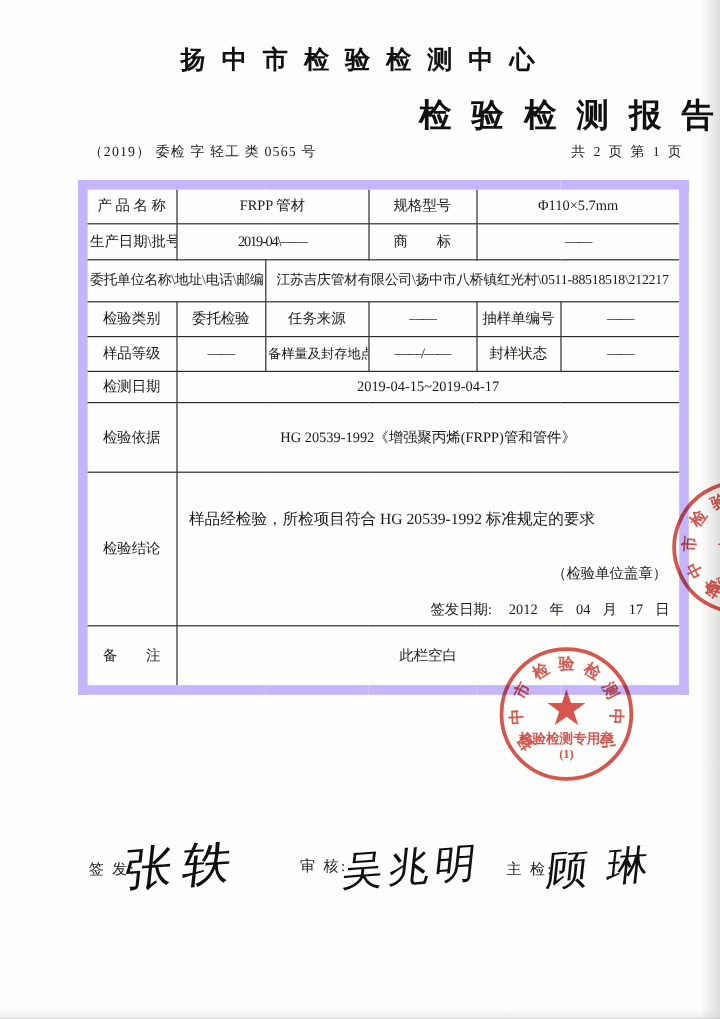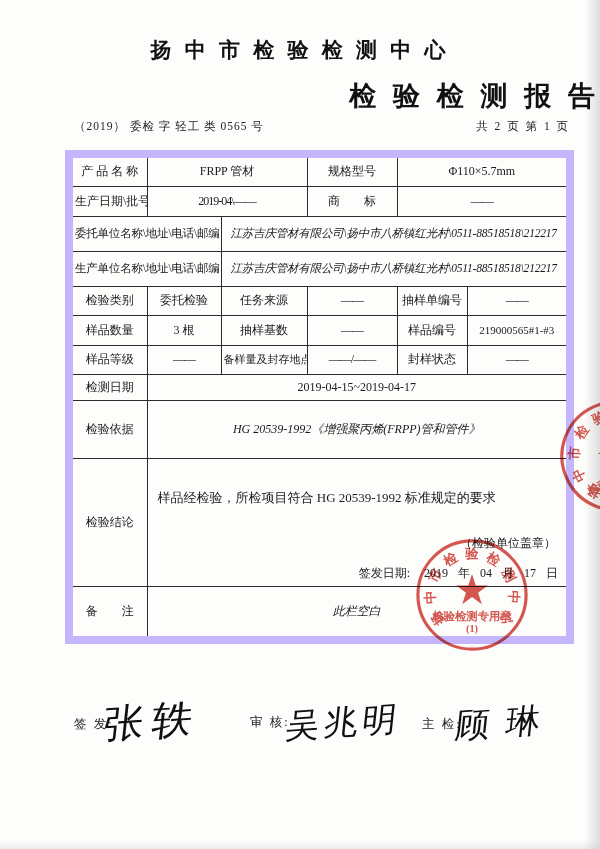--- a/index.html
+++ b/index.html
@@ -23,21 +23,21 @@
 
   table.report{position:absolute;left:65px;top:150px;width:501px;
     border-collapse:collapse;table-layout:fixed;font-size:12px;color:#1a1a1a;}
   table.report td{border:1px solid #2b2b2b;text-align:center;vertical-align:middle;
     padding:1px 2px;overflow:hidden;white-space:nowrap;}
   table.report{border:8px solid #c4b5fd;outline:none;}
   tr.r1{height:32px;} tr.r2{height:30px;} tr.r3{height:35px;} tr.r4{height:35px;}
   tr.r5{height:29px;padding-left:16px;} tr.r6{height:30px;} tr.r7{height:29px;} tr.r8{height:29px;}
   tr.r9{height:29px;} tr.r10{height:26px;} tr.r11{height:58px;margin-top:36px;} tr.r12{height:128px;}
   tr.r13{height:54px;}
-  td.left{text-align:left;padding-left:8px;font-style:italic;}
+  td.left{text-align:left;padding-left:8px;}
   td.small{font-size:11.5px;letter-spacing:-0.2px;}
   td.tight{font-size:11px;}
   .dash{letter-spacing:-1px;}
 
   td.concl-cell{position:relative;vertical-align:top;text-align:left;}
   .concl-text{position:absolute;left:10px;top:30px;font-size:13px;}
   .seal-note{position:absolute;right:10px;top:76px;font-size:12px;}
   .issue-line{position:absolute;right:8px;top:106px;font-size:12px;}
   .issue-line .date{word-spacing:7px;margin-left:14px;}
 
@@ -88,39 +88,27 @@
     <tr class="r2">
       <td>生产日期\批号</td>
       <td colspan="2" class="dash">2019-04\——</td>
       <td>商　　标</td>
       <td colspan="2" class="dash">——</td>
     </tr>
     <tr class="r3">
       <td colspan="2" class="small">委托单位名称\地址\电话\邮编</td>
       <td colspan="4" class="left small">江苏吉庆管材有限公司\扬中市八桥镇红光村\0511-88518518\212217</td>
     </tr>
-    <tr class="r4">
-      <td colspan="2" class="small">生产单位名称\地址\电话\邮编</td>
-      <td colspan="4" class="left small">江苏吉庆管材有限公司\扬中市八桥镇红光村\0511-88518518\212217</td>
-    </tr>
     <tr class="r5">
       <td>检验类别</td>
       <td>委托检验</td>
       <td>任务来源</td>
       <td class="dash">——</td>
       <td>抽样单编号</td>
       <td class="dash">——</td>
-    </tr>
-    <tr class="r6">
-      <td>样品数量</td>
-      <td>3 根</td>
-      <td>抽样基数</td>
-      <td class="dash">——</td>
-      <td>样品编号</td>
-      <td class="tight">219000565#1-#3</td>
     </tr>
     <tr class="r8">
       <td>样品等级</td>
       <td class="dash">——</td>
       <td class="tight">备样量及封存地点</td>
       <td class="dash">——/——</td>
       <td>封样状态</td>
       <td class="dash">——</td>
     </tr>
     <tr class="r10">
@@ -130,21 +118,21 @@
     <tr class="r11">
       <td>检验依据</td>
       <td colspan="5" class="left">HG 20539-1992《增强聚丙烯(FRPP)管和管件》</td>
     </tr>
     <tr class="r12">
       <td>检验结论</td>
       <td colspan="5" class="concl-cell">
         <div class="concl-text">样品经检验，所检项目符合 HG 20539-1992 标准规定的要求</div>
         <div class="seal-note">（检验单位盖章）</div>
         <div class="issue-line">
-          <span>签发日期:</span><span class="date">2019 年 04 月 17 日</span>
+          <span>签发日期:</span><span class="date">2012 年 04 月 17 日</span>
         </div>
       </td>
     </tr>
     <tr class="r13">
       <td>备　　注</td>
       <td colspan="5" class="left">此栏空白</td>
     </tr>
   </tbody>
     </table>
 

